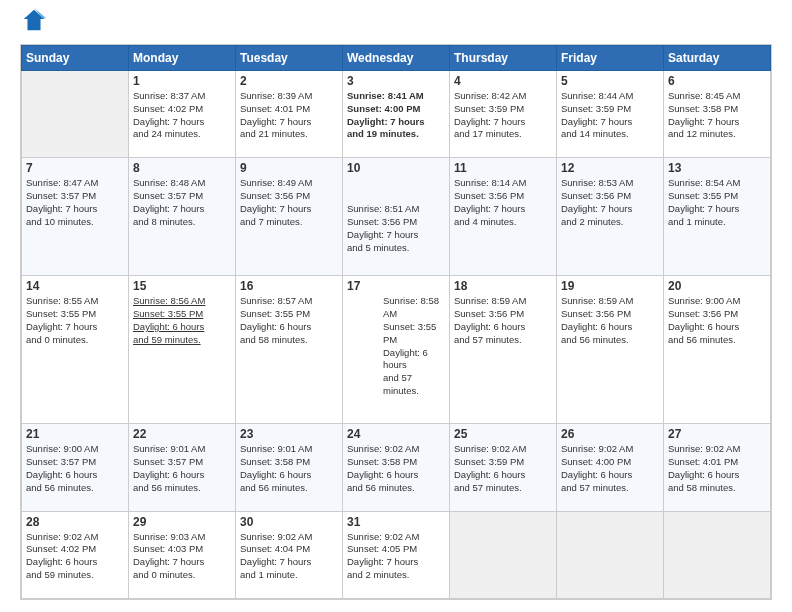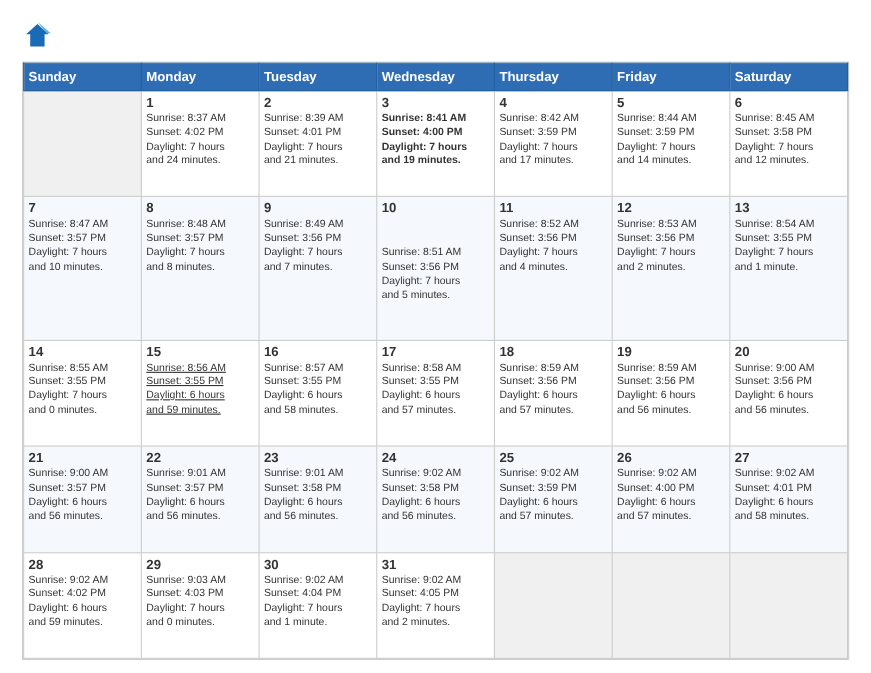--- a/index.html
+++ b/index.html
@@ -6,21 +6,21 @@
     body {
       width: 792px;
       height: 612px;
       font-family: Arial, sans-serif;
       background: #fff;
       overflow: hidden;
     }
     .page {
       width: 792px;
       height: 612px;
-      padding: 18px 20px 12px 20px;
+      padding: 6px 20px 12px 20px;
       display: flex;
       flex-direction: column;
     }
     .header {
       display: flex;
       justify-content: space-between;
       align-items: flex-start;
       margin-bottom: 10px;
     }
     .logo {
@@ -210,21 +210,21 @@
             </td>
             <td>
               <div class="day-num">10</div>
               <div class="day-info" style="white-space: pre-line; margin-top: 28px;">Sunrise: 8:51 AM
 Sunset: 3:56 PM
 Daylight: 7 hours
 and 5 minutes.</div>
             </td>
             <td>
               <div class="day-num">11</div>
-              <div class="day-info" style="white-space: pre-line;">Sunrise: 8:52 AM
+              <div class="day-info" style="white-space: pre-line;">Sunrise: 8:14 AM
 Sunset: 3:56 PM
 Daylight: 7 hours
 and 4 minutes.</div>
             </td>
             <td>
               <div class="day-num">12</div>
               <div class="day-info" style="white-space: pre-line;">Sunrise: 8:53 AM
 Sunset: 3:56 PM
 Daylight: 7 hours
 and 2 minutes.</div>
@@ -254,21 +254,21 @@
             </td>
             <td>
               <div class="day-num">16</div>
               <div class="day-info" style="white-space: pre-line;">Sunrise: 8:57 AM
 Sunset: 3:55 PM
 Daylight: 6 hours
 and 58 minutes.</div>
             </td>
             <td>
               <div class="day-num">17</div>
-              <div class="day-info" style="white-space: pre-line;">Sunrise: 8:58 AM
+              <div class="day-info" style="white-space: pre-line; margin-left: 36px;">Sunrise: 8:58 AM
 Sunset: 3:55 PM
 Daylight: 6 hours
 and 57 minutes.</div>
             </td>
             <td>
               <div class="day-num">18</div>
               <div class="day-info" style="white-space: pre-line;">Sunrise: 8:59 AM
 Sunset: 3:56 PM
 Daylight: 6 hours
 and 57 minutes.</div>

